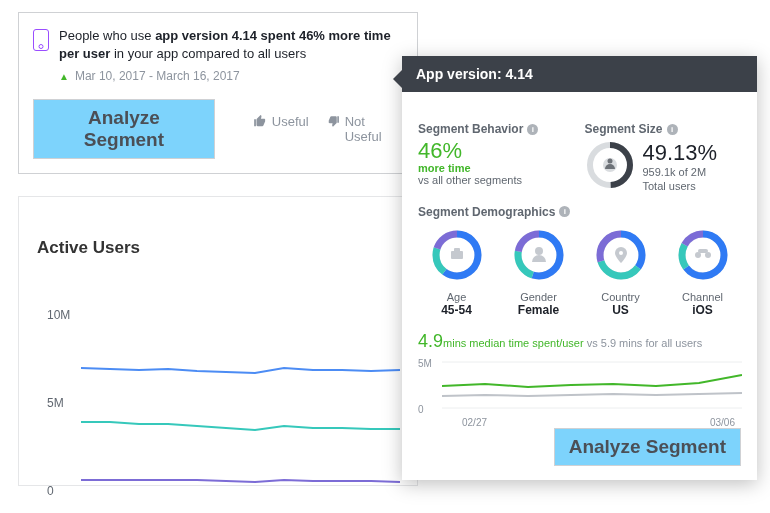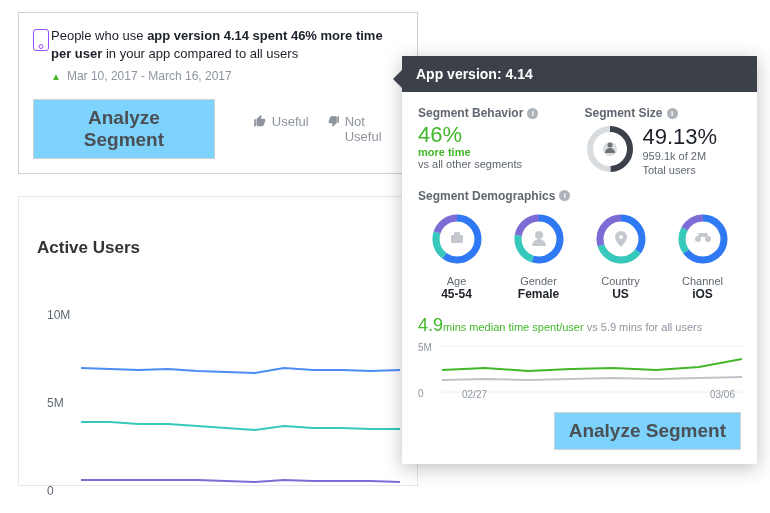--- a/index.html
+++ b/index.html
@@ -2,21 +2,21 @@
 <html><head>
 <meta charset="utf-8">
 <style>
   * { box-sizing: border-box; margin: 0; padding: 0; }
   body { font-family: Helvetica, Arial, sans-serif; background: #fff; width: 770px; height: 513px; position: relative; overflow: hidden; color: #1d2129; }
   .container { padding: 12px 18px 0 18px; }
   .header { font-size: 15px; margin-bottom: 10px; display: flex; align-items: center; gap: 6px; }
   .header .count { font-weight: 700; color: #1d2129; }
   .header .beta { color: #a0a4a8; font-weight: 600; font-size: 12px; }
   .insight-card { border: 1px solid #cfd1d4; background: #fff; padding: 14px 16px 14px 14px; width: 400px; position: relative; }
-  .insight-row { display: flex; align-items: flex-start; gap: 2px; }
+  .insight-row { display: flex; align-items: flex-start; gap: 10px; }
   .phone-icon { width: 16px; height: 22px; border: 1.5px solid #9a4dff; border-radius: 3px; position: relative; flex-shrink: 0; margin-top: 2px; }
   .phone-icon::after { content: ''; position: absolute; bottom: 1px; left: 50%; transform: translateX(-50%); width: 3px; height: 3px; border: 1px solid #9a4dff; border-radius: 50%; }
   .insight-text { font-size: 13px; line-height: 1.4; color: #1d2129; }
   .date-row { margin-top: 6px; font-size: 12px; color: #8d949e; display: flex; align-items: center; gap: 6px; }
   .up-tri { color: #42b72a; font-size: 10px; }
   .action-row { margin-top: 16px; display: flex; align-items: center; gap: 20px; }
   .btn { border: 1px solid #cfd1d4; background: #7dd3fc; padding: 7px 14px; font-size: 19px; color: #4b4f56; cursor: pointer; font-weight: 600; }
   .feedback { display: flex; gap: 18px; color: #8d949e; font-size: 13px; margin-left: 18px; }
   .feedback span { display: flex; gap: 5px; cursor: pointer; }
   .thumb { width: 14px; height: 14px; display: inline-block; }
@@ -29,21 +29,21 @@
   .y-5 { top: 110px; }
   .y-0 { top: 198px; }
   .chart-svg { position: absolute; left: 44px; top: 0; }
 
   
   .popover { position: absolute; left: 402px; top: 56px; width: 355px; background: #fff; box-shadow: 0 4px 18px rgba(0,0,0,0.25); z-index: 10; }
   .popover::before { content: ''; position: absolute; left: -9px; top: 14px; border-top: 9px solid transparent; border-bottom: 9px solid transparent; border-right: 9px solid #3c4149; }
   .popover-header { background: #3c4149; color: #fff; padding: 10px 14px; font-size: 14px; font-weight: 600; }
   .popover-body { padding: 14px 16px 10px 16px; }
   .sec-row { display: flex; gap: 10px; }
-  .sec-col { flex: 1; }
+  .sec-col { flex: 1; margin-top: 16px; }
   .sec-label { font-size: 12px; color: #606770; margin-bottom: 4px; font-weight: 600; display: flex; align-items: center; gap: 4px; }
   .info { width: 11px; height: 11px; border-radius: 50%; background: #aeb3b9; color: #fff; font-size: 8px; display: inline-flex; align-items: center; justify-content: center; font-style: normal; font-weight: 700; }
   .behavior-val { color: #42b72a; font-size: 22px; font-weight: 400; line-height: 1; }
   .behavior-sub { color: #42b72a; font-size: 11px; font-weight: 600; }
   .behavior-sub2 { color: #606770; font-size: 11px; }
   .size-col { display: flex; align-items: flex-start; gap: 8px; }
   .size-donut { flex-shrink: 0; }
   .size-text { line-height: 1.2; }
   .size-pct { font-size: 22px; font-weight: 400; color: #1d2129; }
   .size-sub { font-size: 11px; color: #606770; }
@@ -56,21 +56,21 @@
   .median-row { margin-top: 14px; font-size: 13px; }
   .median-val { color: #42b72a; font-weight: 400; }
   .median-unit { color: #42b72a; font-size: 11px; }
   .median-rest { color: #8d949e; font-size: 11px; }
 
   .mini-chart { margin-top: 4px; position: relative; height: 72px; }
   .mini-y { position: absolute; left: 0; font-size: 10px; color: #8d949e; }
   .mini-5 { top: 2px; }
   .mini-0 { top: 48px; }
   .mini-svg { position: absolute; left: 24px; top: 0; }
-  .mini-x { position: absolute; bottom: 12px; font-size: 10px; color: #8d949e; }
+  .mini-x { position: absolute; bottom: 0; font-size: 10px; color: #8d949e; }
   .popover-footer { display: flex; justify-content: flex-end; padding: 0 0 4px 0; margin-top: 0; }
 </style>
 </head>
 <body>
 
 <div class="container">
 
   <div class="insight-card">
     <div class="insight-row">
       <div class="phone-icon"></div>

